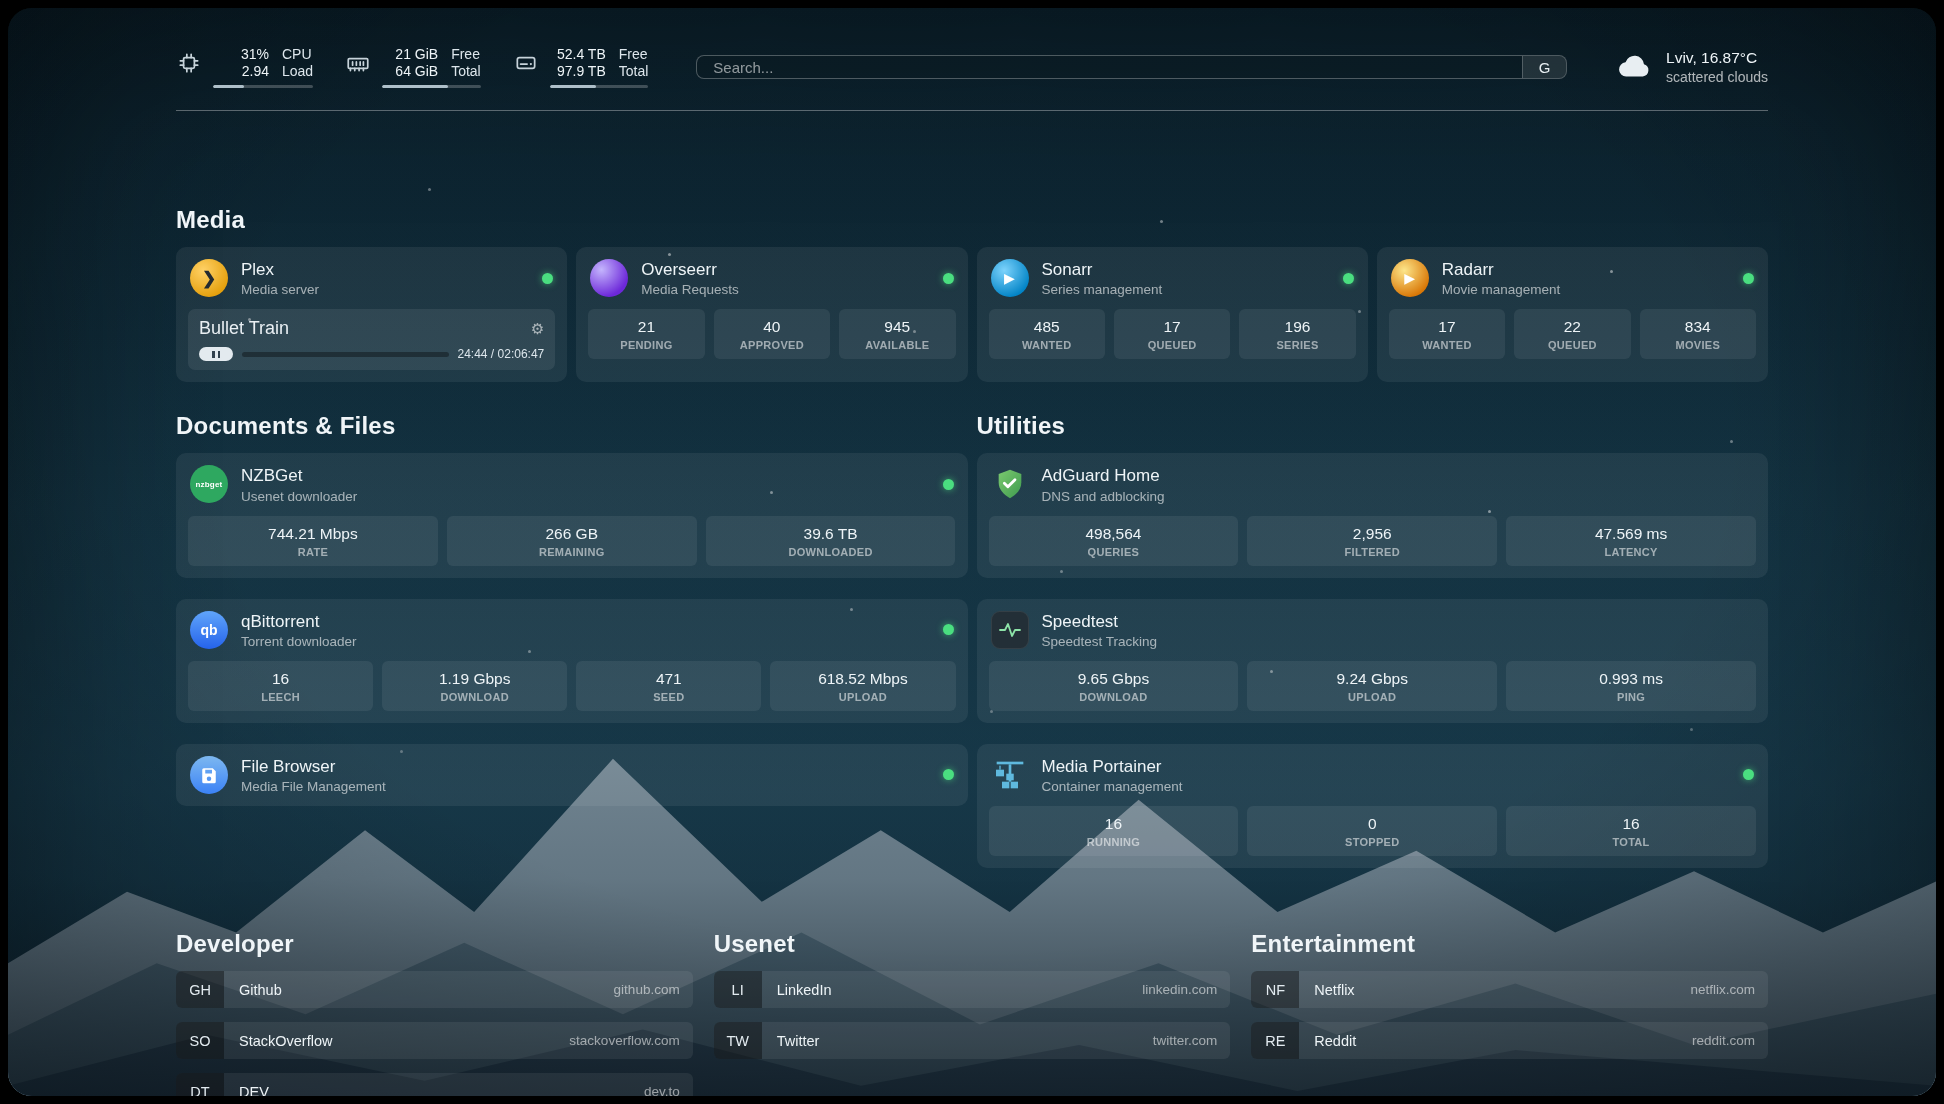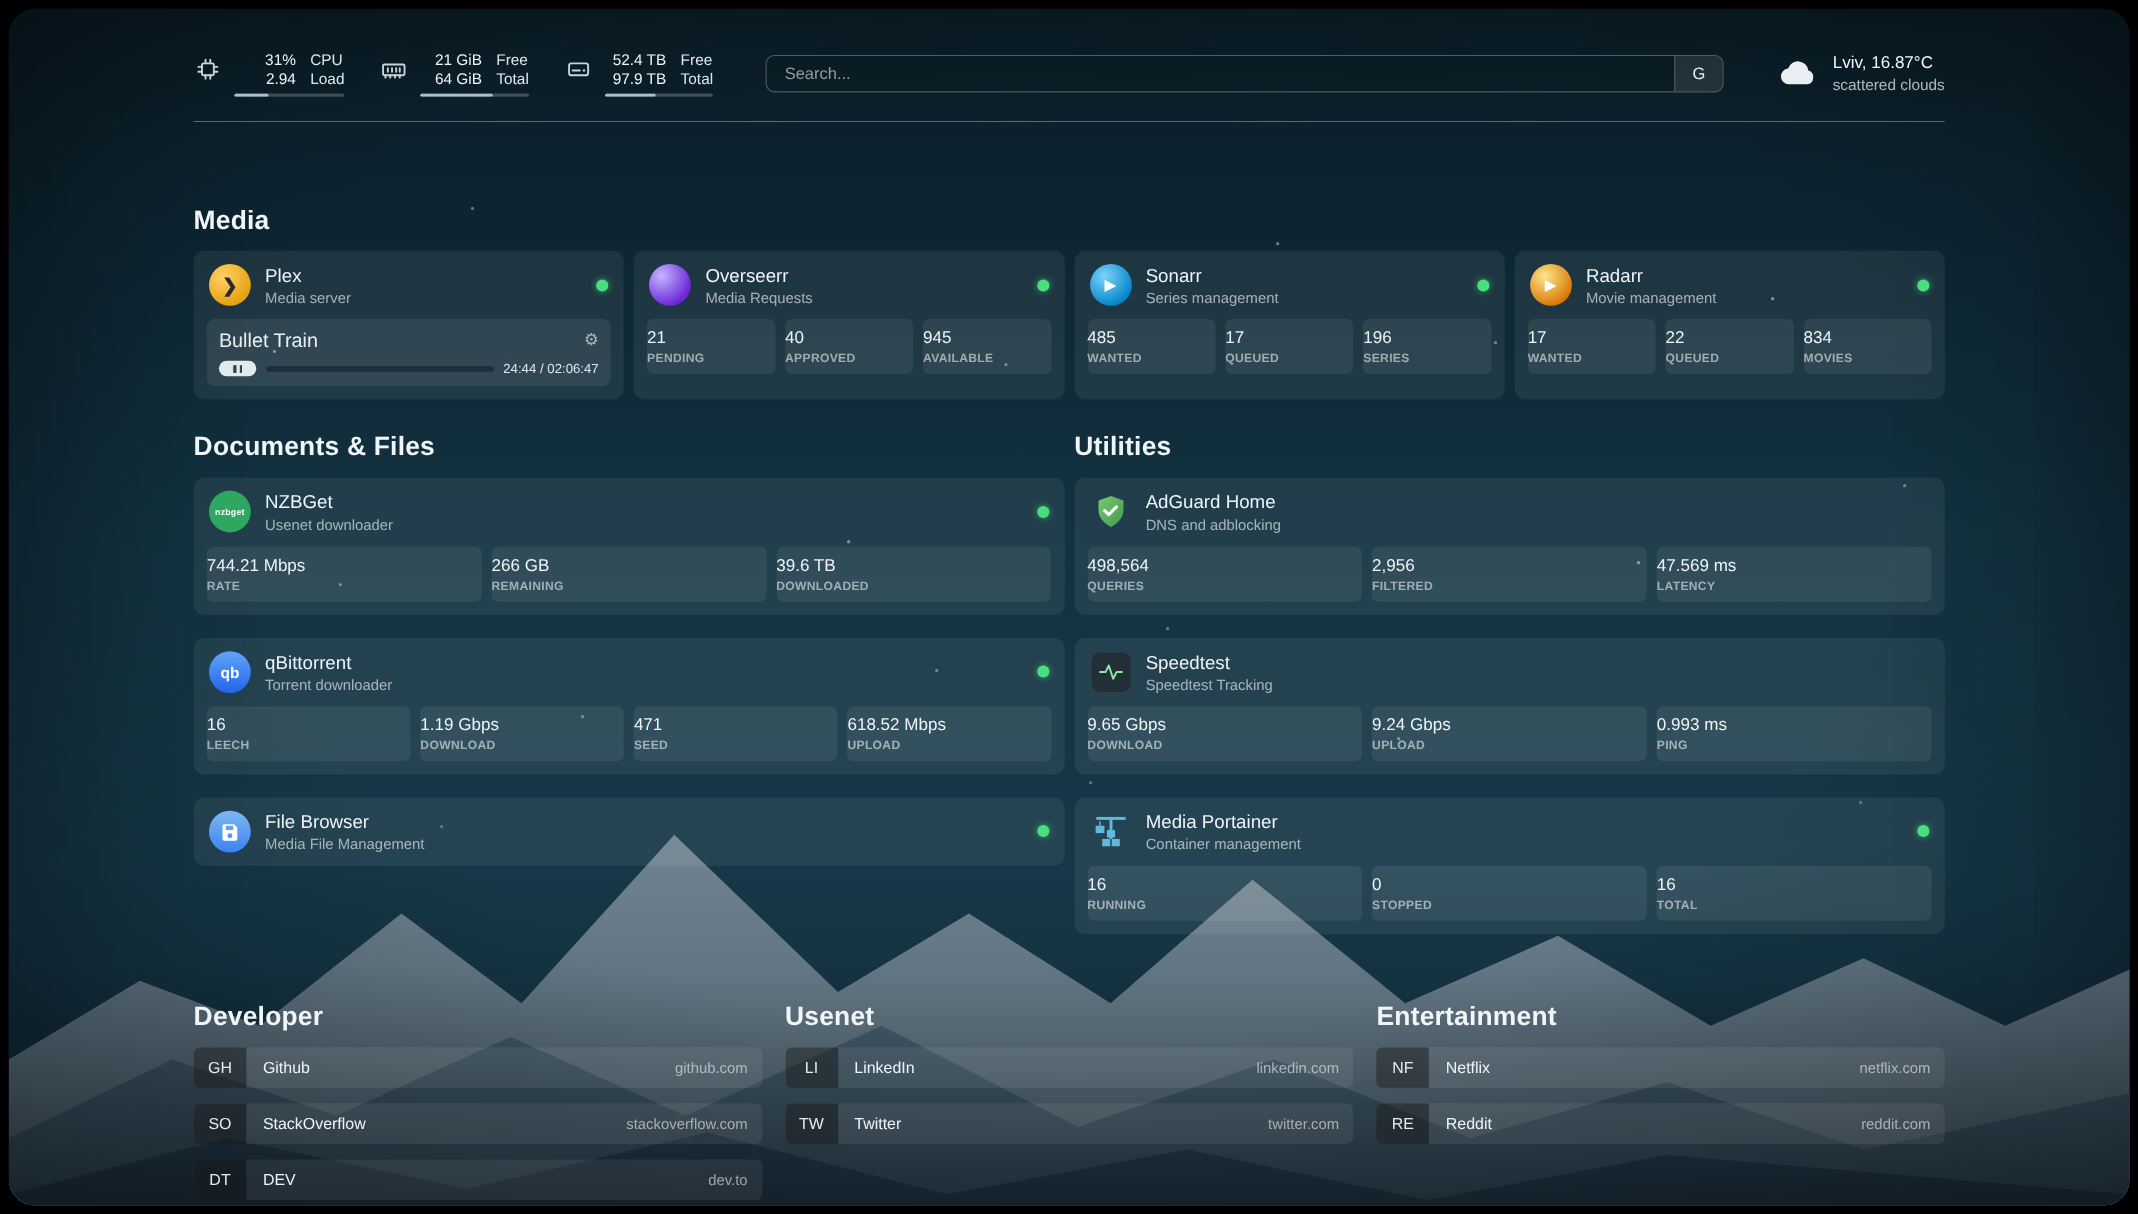--- a/index.html
+++ b/index.html
@@ -48,54 +48,54 @@
   .resources { display:flex; gap:32px; }
   .resource { display:flex; gap:11px; align-items:flex-start; }
   .res-icon { margin-top:4px; color:#c7d3da; line-height:0; }
   .res-body { display:flex; flex-direction:column; }
   .res-row { display:flex; gap:13px; font-size:14px; line-height:17px; }
   .res-val { min-width:56px; text-align:right; color:#eef4f7; }
   .res-label { color:#dde6ec; }
   .res-bar { margin-top:5px; height:3px; background:rgba(255,255,255,0.22); border-radius:2px; overflow:hidden; }
   .res-fill { height:100%; background:#aebfc9; border-radius:2px; }
 
-  .search { flex:1; margin:0 48px; height:34px; display:flex; align-items:stretch;
+  .search { flex:1; margin:0 48px; height:24px; display:flex; align-items:stretch;
     background:rgba(10,26,34,0.45); border:1px solid rgba(255,255,255,0.28); border-radius:8px; overflow:hidden; }
   .search input { flex:1; background:transparent; border:none; outline:none; color:#e8eff3;
     font-size:15px; padding:0 16px; font-family:inherit; }
   .search input::placeholder { color:rgba(255,255,255,0.55); }
   .search-btn { width:44px; display:flex; align-items:center; justify-content:center;
     background:rgba(255,255,255,0.10); border-left:1px solid rgba(255,255,255,0.22);
     color:#e8eff3; font-size:15px; cursor:pointer; }
 
   .weather { display:flex; align-items:center; gap:13px; }
   .weather-text { display:flex; flex-direction:column; line-height:1.3; }
   .weather-loc { font-size:15.5px; color:#eef4f7; }
   .weather-cond { font-size:14px; color:rgba(255,255,255,0.68); }
 
   .divider { margin-top:22px; border-bottom:1.5px solid rgba(255,255,255,0.33); }
 
   
   .section-title { font-size:24px; font-weight:600; color:#f0f5f8; margin:0 0 13px; letter-spacing:.2px; }
-  .media-section { margin-top:76px; }
+  .media-section { margin-top:95px; }
   .media-grid { display:grid; grid-template-columns:repeat(4,1fr); gap:9px; }
   .two-col { display:grid; grid-template-columns:1fr 1fr; gap:9px; margin-top:30px; align-items:start; }
   .col-stack { display:flex; flex-direction:column; gap:21px; }
 
   
   .card { background:rgba(255,255,255,0.065); border-radius:10px; }
   .card-head { display:flex; align-items:center; gap:13px; padding:12px 14px; cursor:pointer; position:relative; }
   .svc-icon { width:38px; height:38px; flex:none; display:flex; align-items:center; justify-content:center; }
   .svc-names { display:flex; flex-direction:column; }
   .svc-name { font-size:17px; color:#eef4f7; line-height:1.25; }
   .svc-sub { font-size:13.5px; color:rgba(255,255,255,0.6); margin-top:2px; }
   .dot { width:11px; height:11px; border-radius:50%; background:#4ade80; margin-left:auto;
     box-shadow:0 0 7px rgba(74,222,128,0.65); flex:none; }
   .stats { display:flex; gap:9px; padding:0 12px 12px; }
-  .stat { flex:1; background:rgba(255,255,255,0.07); border-radius:6px; text-align:left; padding:9px 0 8px; }
+  .stat { flex:1; background:rgba(255,255,255,0.07); border-radius:6px; text-align:center; padding:9px 0 8px; }
   .stat-v { font-size:15.5px; color:#eef4f7; white-space:nowrap; }
   .stat-l { font-size:11px; font-weight:700; color:rgba(255,255,255,0.55); margin-top:3px; letter-spacing:.3px; }
 
   
   .icon-circle { width:38px; height:38px; border-radius:50%; display:flex; align-items:center; justify-content:center; }
   .icon-plex { background:radial-gradient(circle at 35% 30%, #ffd166, #e5a00d 75%); color:#232a30; font-weight:700; font-size:17px; }
   .icon-overseerr { background:radial-gradient(circle at 30% 28%, #c4b5fd, #6d28d9 72%); }
   .icon-sonarr { background:radial-gradient(circle at 35% 30%, #7dd3fc, #0284c7 75%); color:#fff; font-size:14px; }
   .icon-radarr { background:radial-gradient(circle at 35% 30%, #fde68a, #d97706 75%); color:#fff; font-size:14px; }
   .icon-nzbget { background:#2ea860; color:#fff; font-weight:700; font-size:8px; letter-spacing:.2px; }

